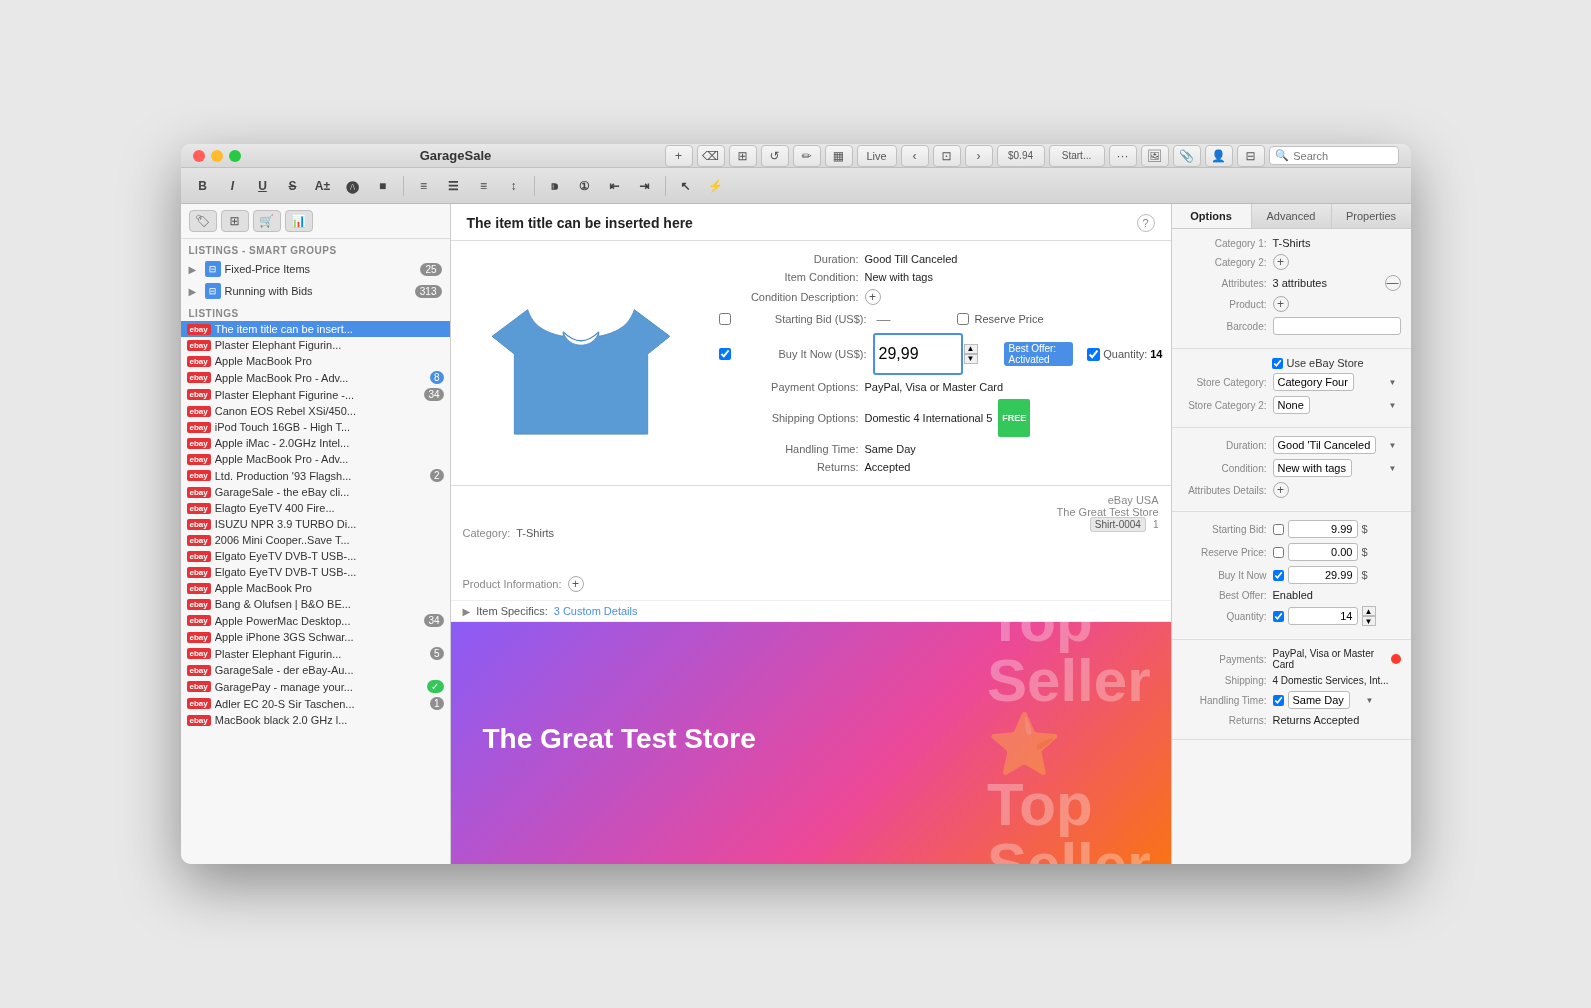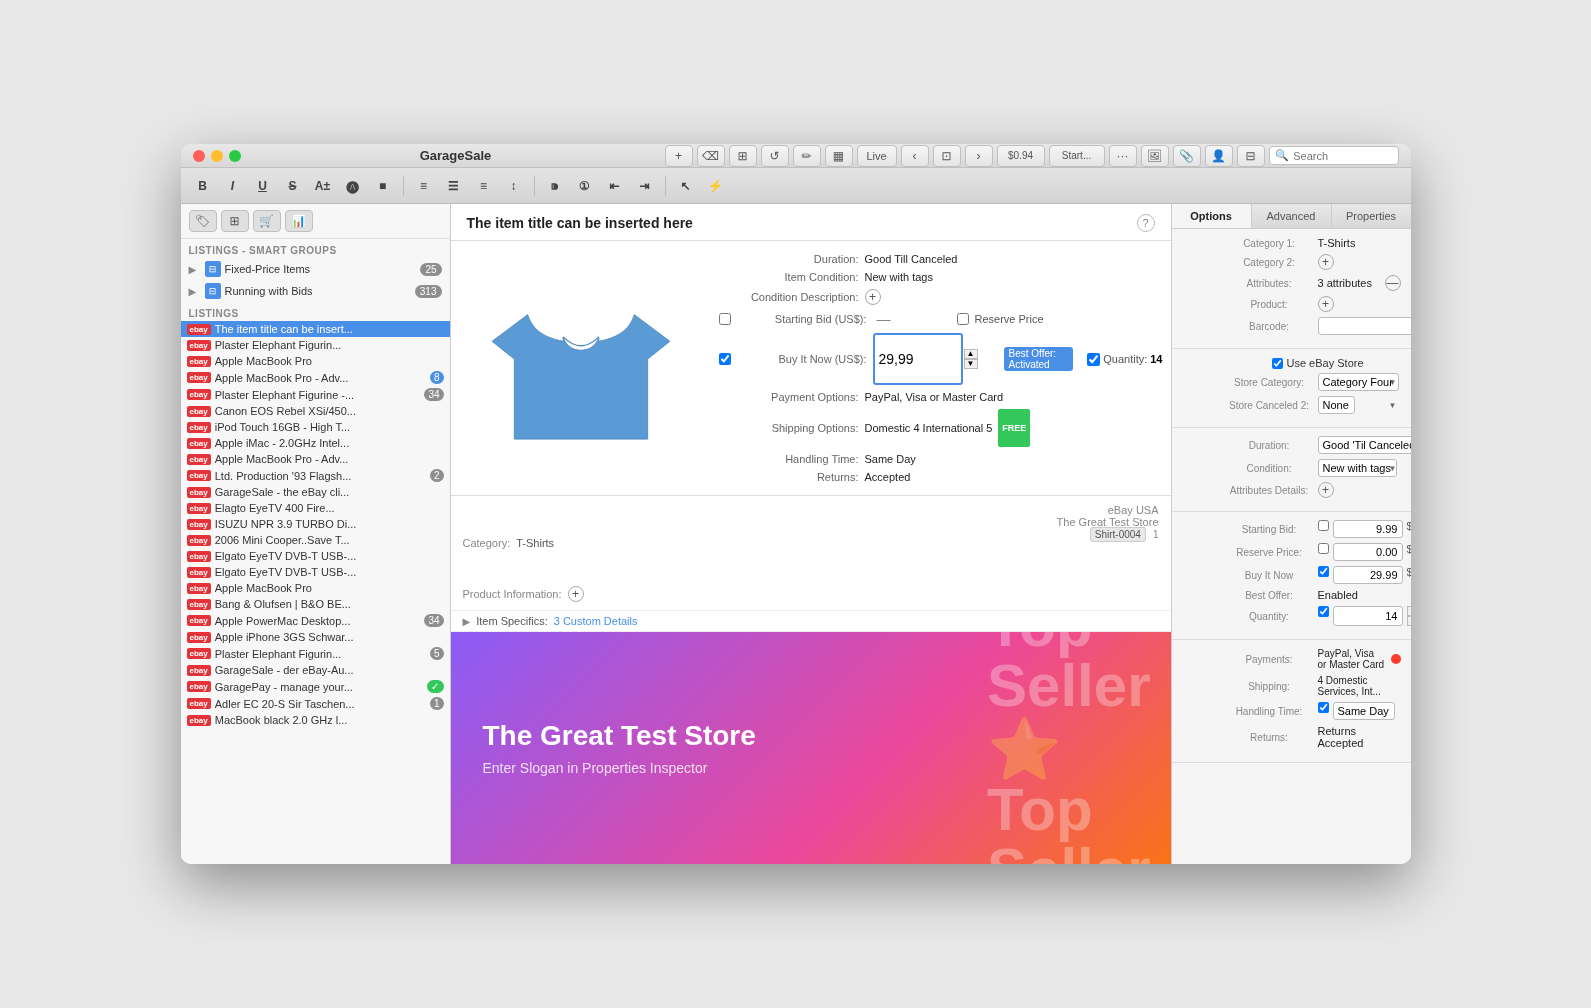--- a/index.html
+++ b/index.html
@@ -302,22 +302,22 @@
       gap: 6px;
     }
     .bid-checkbox {
       width: 12px;
       height: 12px;
     }
     .bid-input {
       width: 100px;
       border: 1px solid #bbb;
       border-radius: 3px;
-      padding: 16px 4px;
-      font-size: 14px;
+      padding: 10px 4px;
+      font-size: 16px;
     }
     .bid-stepper {
       display: flex;
       flex-direction: column;
     }
     .bid-stepper button {
       width: 14px;
       height: 10px;
       border: 1px solid #bbb;
       background: #f0f0f0;
@@ -435,22 +435,21 @@
     .panel-row {
       display: flex;
       align-items: center;
       gap: 6px;
       margin-bottom: 5px;
     }
     .panel-label {
       font-size: 10px;
       color: #888;
       min-width: 85px;
-      text-align: center;
-      margin-left: 45px;
+      text-align: right;
     }
     .panel-value {
       font-size: 11px;
       color: #222;
       flex: 1;
     }
     .panel-input {
       flex: 1;
       border: 1px solid #bbb;
       border-radius: 3px;
@@ -509,20 +508,21 @@
       display: flex;
       align-items: center;
       gap: 4px;
       margin-bottom: 4px;
       padding-left: 90px;
     }
     .checkbox-row input { width: 11px; height: 11px; }
     .checkbox-row label { font-size: 11px; color: #333; }
     .amount-row {
       display: flex;
+      align-items: center;
       gap: 4px;
     }
     .amount-row input[type=checkbox] { width: 11px; height: 11px; }
     .amount-row .amount-input {
       width: 70px;
       border: 1px solid #bbb;
       border-radius: 3px;
       padding: 2px 4px;
       font-size: 11px;
       background: #fff;
@@ -861,21 +861,20 @@
         <span class="specifics-value">3 Custom Details</span>
       </div>
 
       <div class="store-banner">
         <div class="store-watermark">
           <div>Top<br>Seller</div>
           <div style="margin-top:4px;">⭐</div>
           <div>Top<br>Seller</div>
         </div>
         <div class="store-name">The Great Test Store</div>
-        <div class="store-slogan">Enter Slogan in Properties Inspector</div>
       </div>
     </div>
 
     <div class="right-panel">
 
       <div class="panel-tabs">
         <div class="panel-tab active">Options</div>
         <div class="panel-tab">Advanced</div>
         <div class="panel-tab">Properties</div>
       </div>
@@ -911,21 +910,21 @@
         </div>
         <div class="panel-row">
           <span class="panel-label">Store Category:</span>
           <div class="panel-select-wrap">
             <select class="panel-select">
               <option>Category Four</option>
             </select>
           </div>
         </div>
         <div class="panel-row">
-          <span class="panel-label">Store Canceled 2:</span>
+          <span class="panel-label">Store Category 2:</span>
           <div class="panel-select-wrap">
             <select class="panel-select">
               <option>None</option>
             </select>
           </div>
         </div>
       </div>
 
       <div class="panel-section">
         <div class="panel-row">

